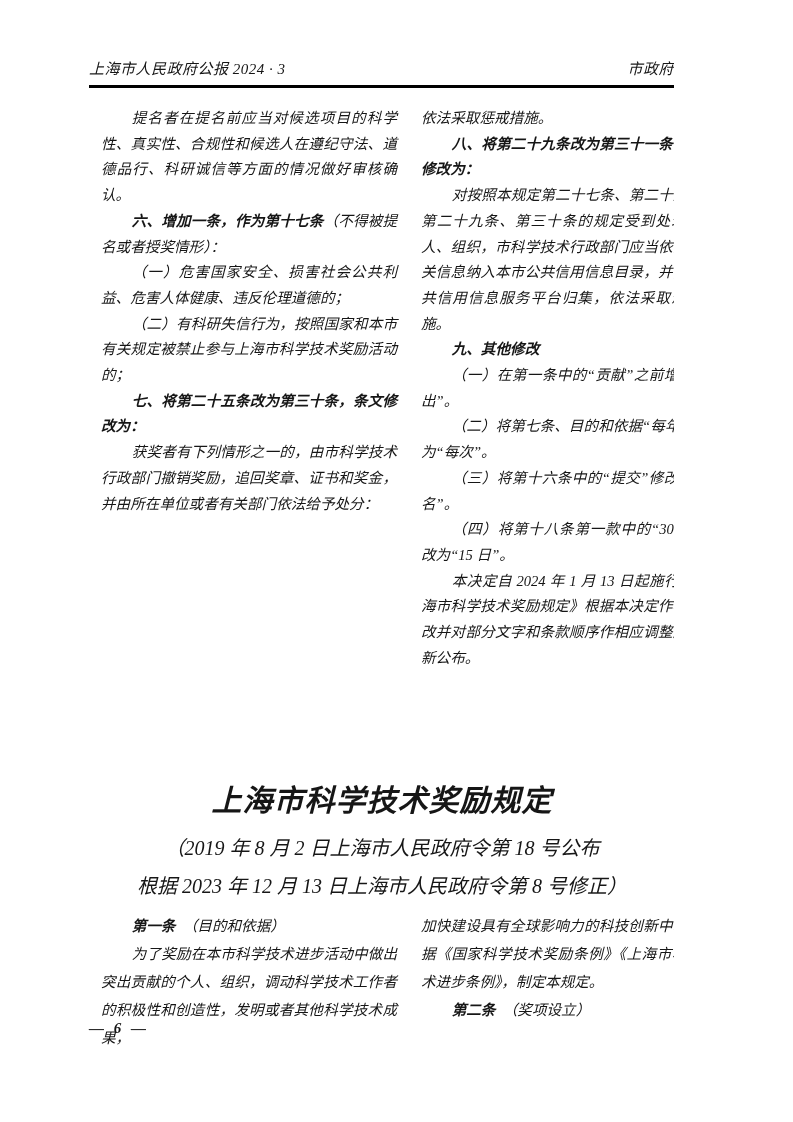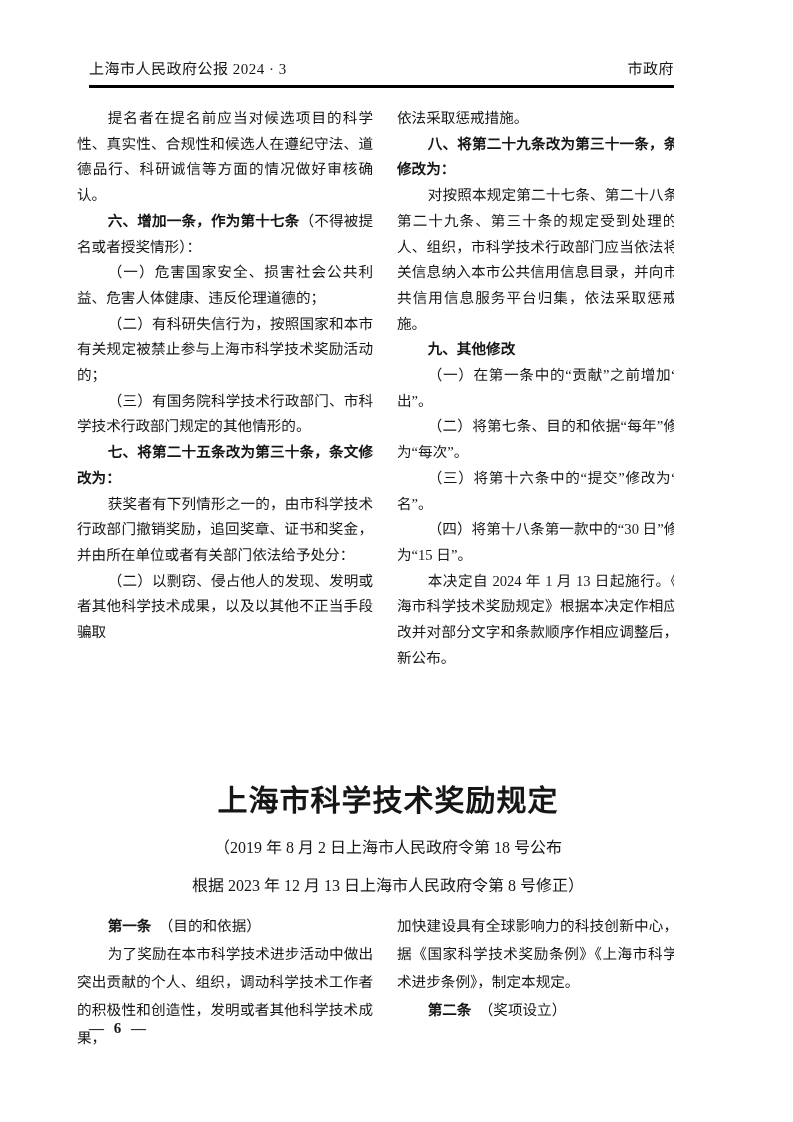--- a/index.html
+++ b/index.html
@@ -5,20 +5,21 @@
   * { margin: 0; padding: 0; box-sizing: border-box; }
   html, body { background: #ffffff; }
   .page {
     position: relative;
     width: 674px;
     height: 1122px;
     background: #ffffff;
     overflow: hidden;
     font-family: "Liberation Serif", "DejaVu Serif", serif;
     color: #161616;
+    font-style: italic;
   }
   
   .header {
     position: absolute;
     left: 89px;
     top: 57px;
     width: 616px;
     display: flex;
     justify-content: space-between;
     align-items: baseline;
@@ -29,21 +30,21 @@
     position: absolute;
     left: 89px;
     top: 85px;
     width: 616px;
     height: 2.5px;
     background: #000;
   }
   
   .cols {
     position: absolute;
-    left: 77px;
+    left: 101px;
     width: 616px;
     display: flex;
     gap: 24px;
   }
   .cols-amendment { top: 106px; }
   .cols-regulation { top: 912px; }
   .col {
     width: 296px;
     font-size: 14.6px;
     line-height: 25.7px;
@@ -53,34 +54,34 @@
   .cols-regulation .col { line-height: 28px; }
   .para { text-indent: 2.1em; }
   .para.no-indent { text-indent: 0; }
   .lead {
     font-family: "Liberation Sans", "DejaVu Sans", sans-serif;
     font-weight: 700;
   }
   
   .title-block {
     position: absolute;
-    left: 80px;
+    left: 74px;
     top: 783px;
     width: 616px;
     text-align: center;
   }
   .reg-title {
     font-size: 30px;
     font-weight: 700;
     line-height: 36px;
     letter-spacing: 1px;
   }
   .reg-subtitles {
     margin-top: 10px;
-    font-size: 16px;
+    font-size: 20px;
     line-height: 38px;
   }
   
   .footer {
     position: absolute;
     left: 89px;
     top: 1020px;
     font-size: 15px;
     font-weight: 700;
     letter-spacing: 3px;
@@ -96,24 +97,22 @@
     <span>市政府规章</span>
   </div>
   <div class="header-rule"></div>
 
   <div class="cols cols-amendment">
     <div class="col">
         <p class="para">提名者在提名前应当对候选项目的科学性、真实性、合规性和候选人在遵纪守法、道德品行、科研诚信等方面的情况做好审核确认。</p>
         <p class="para"><span class="lead">六、增加一条，作为第十七条</span>（不得被提名或者授奖情形）：</p>
         <p class="para">（一）危害国家安全、损害社会公共利益、危害人体健康、违反伦理道德的；</p>
         <p class="para">（二）有科研失信行为，按照国家和本市有关规定被禁止参与上海市科学技术奖励活动的；</p>
-        <p class="para">（三）有国务院科学技术行政部门、市科学技术行政部门规定的其他情形的。</p>
         <p class="para"><span class="lead">七、将第二十五条改为第三十条，条文修改为：</span></p>
         <p class="para">获奖者有下列情形之一的，由市科学技术行政部门撤销奖励，追回奖章、证书和奖金，并由所在单位或者有关部门依法给予处分：</p>
-        <p class="para">（二）以剽窃、侵占他人的发现、发明或者其他科学技术成果，以及以其他不正当手段骗取</p>
       </div>
     <div class="col">
         <p class="para no-indent">依法采取惩戒措施。</p>
         <p class="para"><span class="lead">八、将第二十九条改为第三十一条，条文修改为：</span></p>
         <p class="para">对按照本规定第二十七条、第二十八条、第二十九条、第三十条的规定受到处理的个人、组织，市科学技术行政部门应当依法将相关信息纳入本市公共信用信息目录，并向市公共信用信息服务平台归集，依法采取惩戒措施。</p>
         <p class="para"><span class="lead">九、其他修改</span></p>
         <p class="para">（一）在第一条中的“贡献”之前增加“突出”。</p>
         <p class="para">（二）将第七条、目的和依据“每年”修改为“每次”。</p>
         <p class="para">（三）将第十六条中的“提交”修改为“提名”。</p>
         <p class="para">（四）将第十八条第一款中的“30 日”修改为“15 日”。</p>

